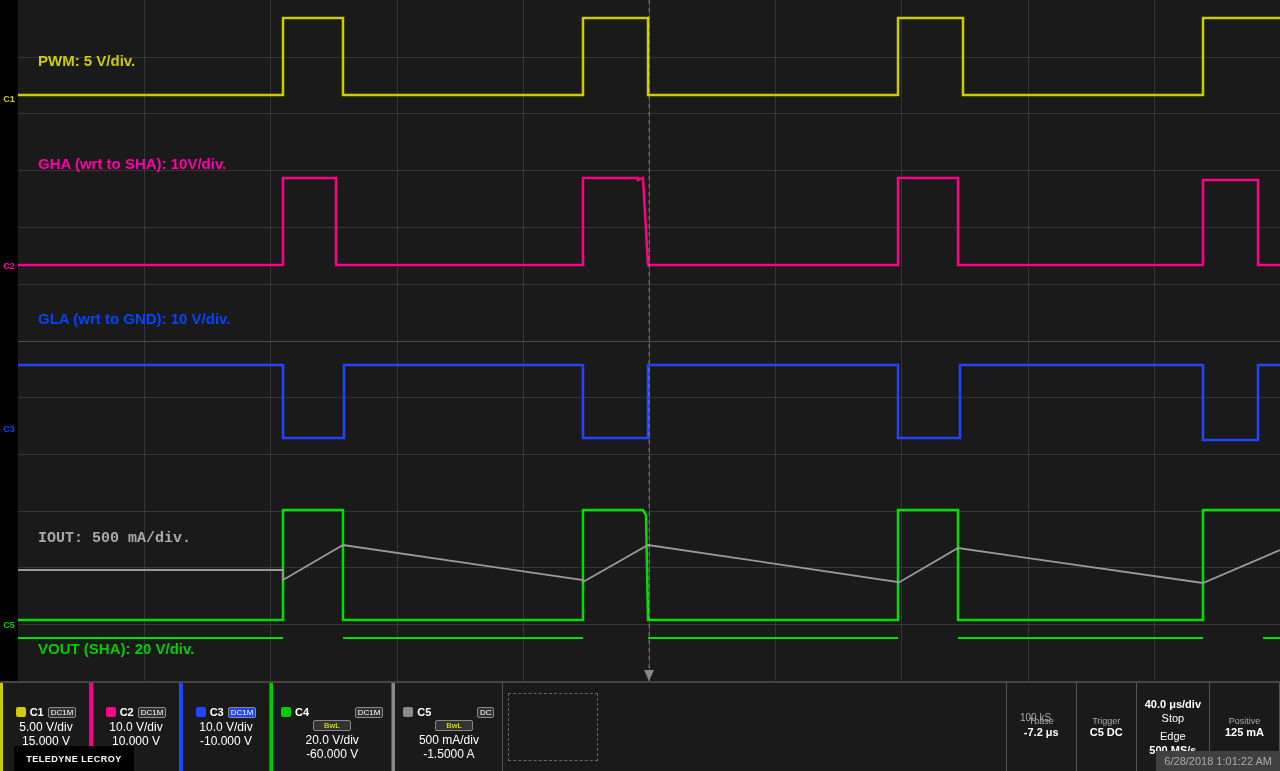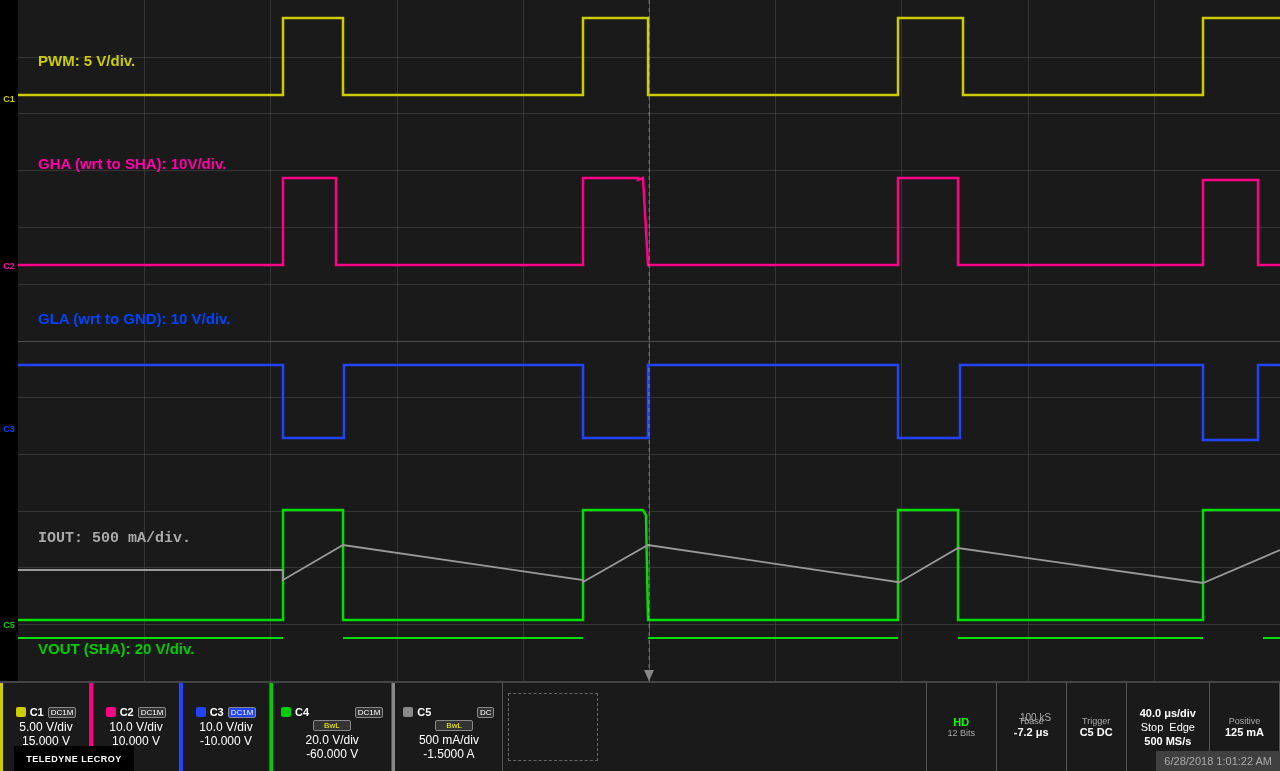--- a/index.html
+++ b/index.html
@@ -431,38 +431,34 @@
       </div>
       <div class="ch-value">500 mA/div</div>
       <div class="ch-value">-1.5000 A</div>
     </div>
 
     <div class="ch-box" style="min-width: 90px; border: 1px dashed #666; margin: 10px 5px;">
     </div>
 
     <div id="right-panel">
 
-      <div class="info-box">
-        <div class="info-value-green">HD</div>
-        <div style="color:#aaa; font-size:9px;">12 Bits</div>
-      </div>
 
       <div class="info-box">
         <div class="info-label">Tbase</div>
         <div class="info-value">-7.2 μs</div>
       </div>
 
       <div class="info-box" style="min-width: 60px;">
         <div class="info-label">Trigger</div>
         <div class="info-value">C5 DC</div>
       </div>
 
       <div class="info-box">
         <div class="info-value">40.0 μs/div</div>
-        <div class="stop-edge-area" style="display:flex; flex-direction:row; gap:6px;">
+        <div class="stop-edge-area" style="display:flex; flex-direction:column; gap:6px;">
           <div style="color:#fff; font-size:11px;">Stop</div>
           <div style="color:#fff; font-size:11px;">Edge</div>
         </div>
         <div class="info-value">500 MS/s</div>
       </div>
 
       <div class="info-box">
         <div class="info-label">Positive</div>
         <div class="info-value">125 mA</div>
       </div>

